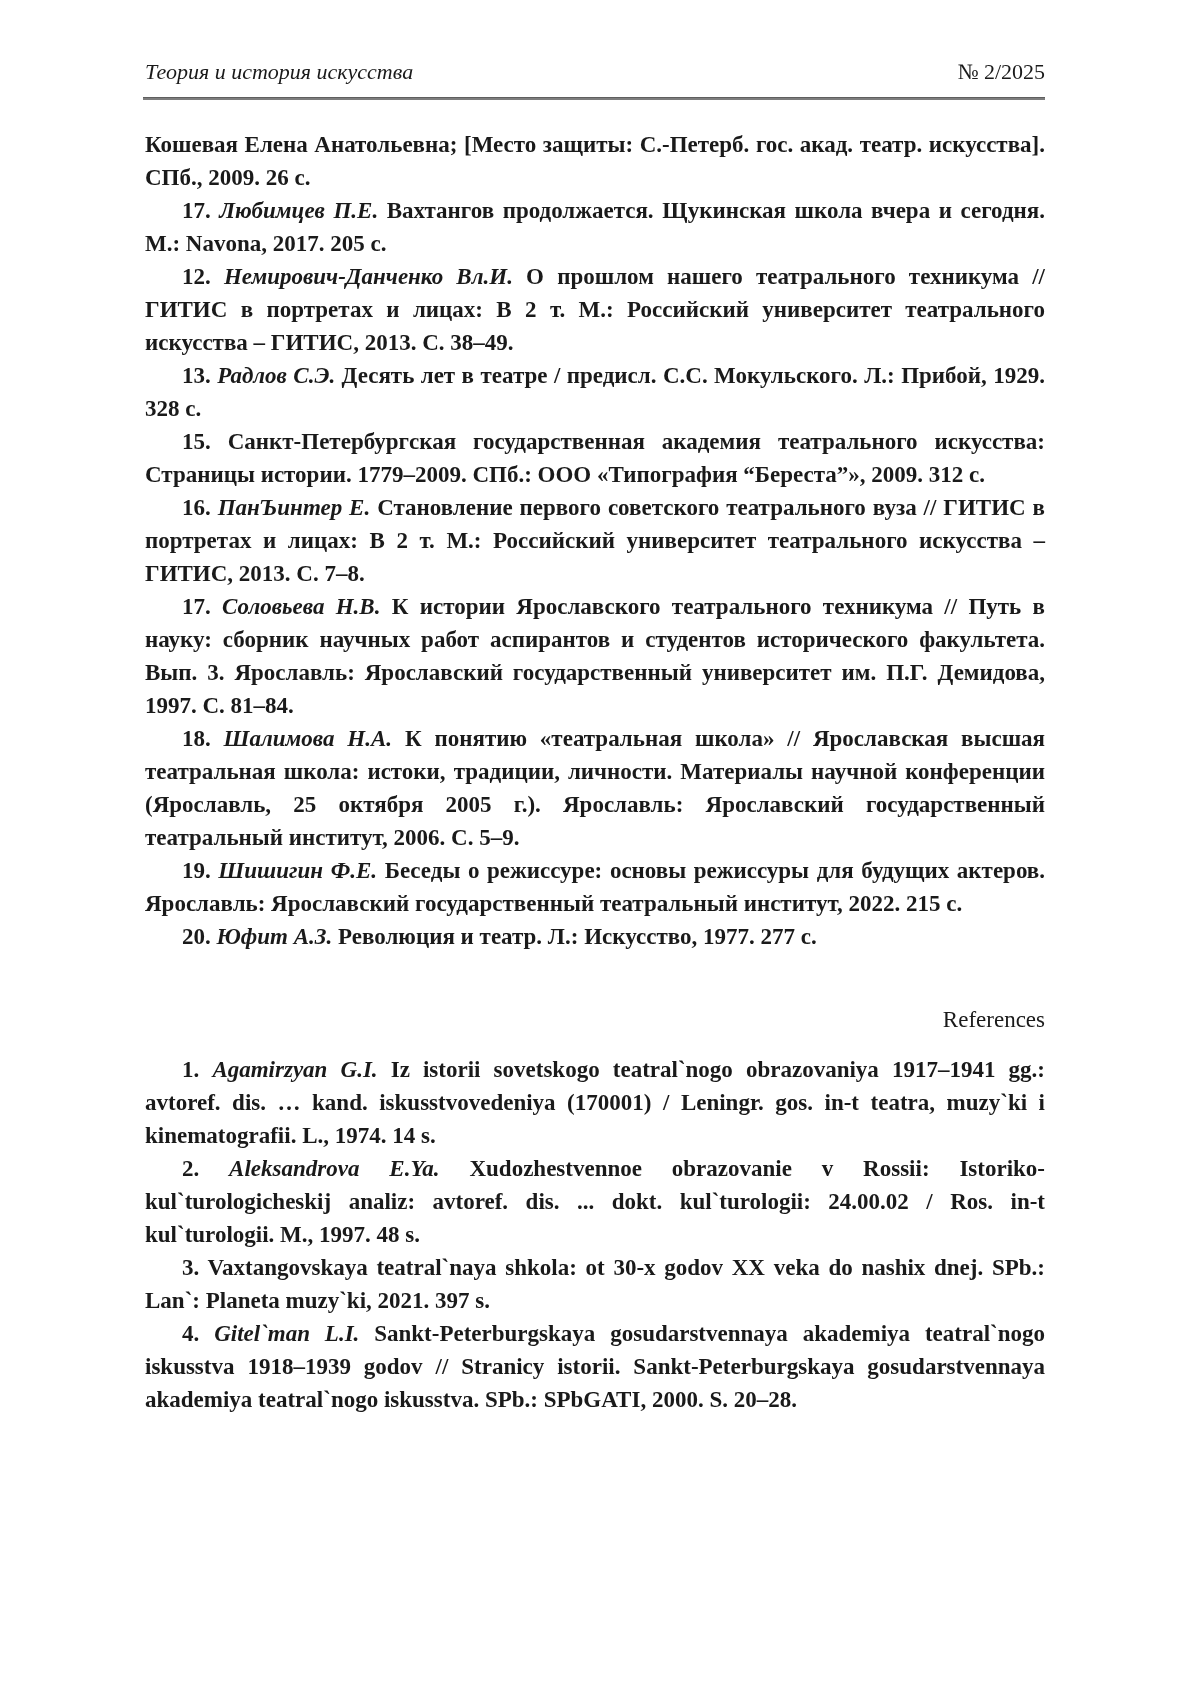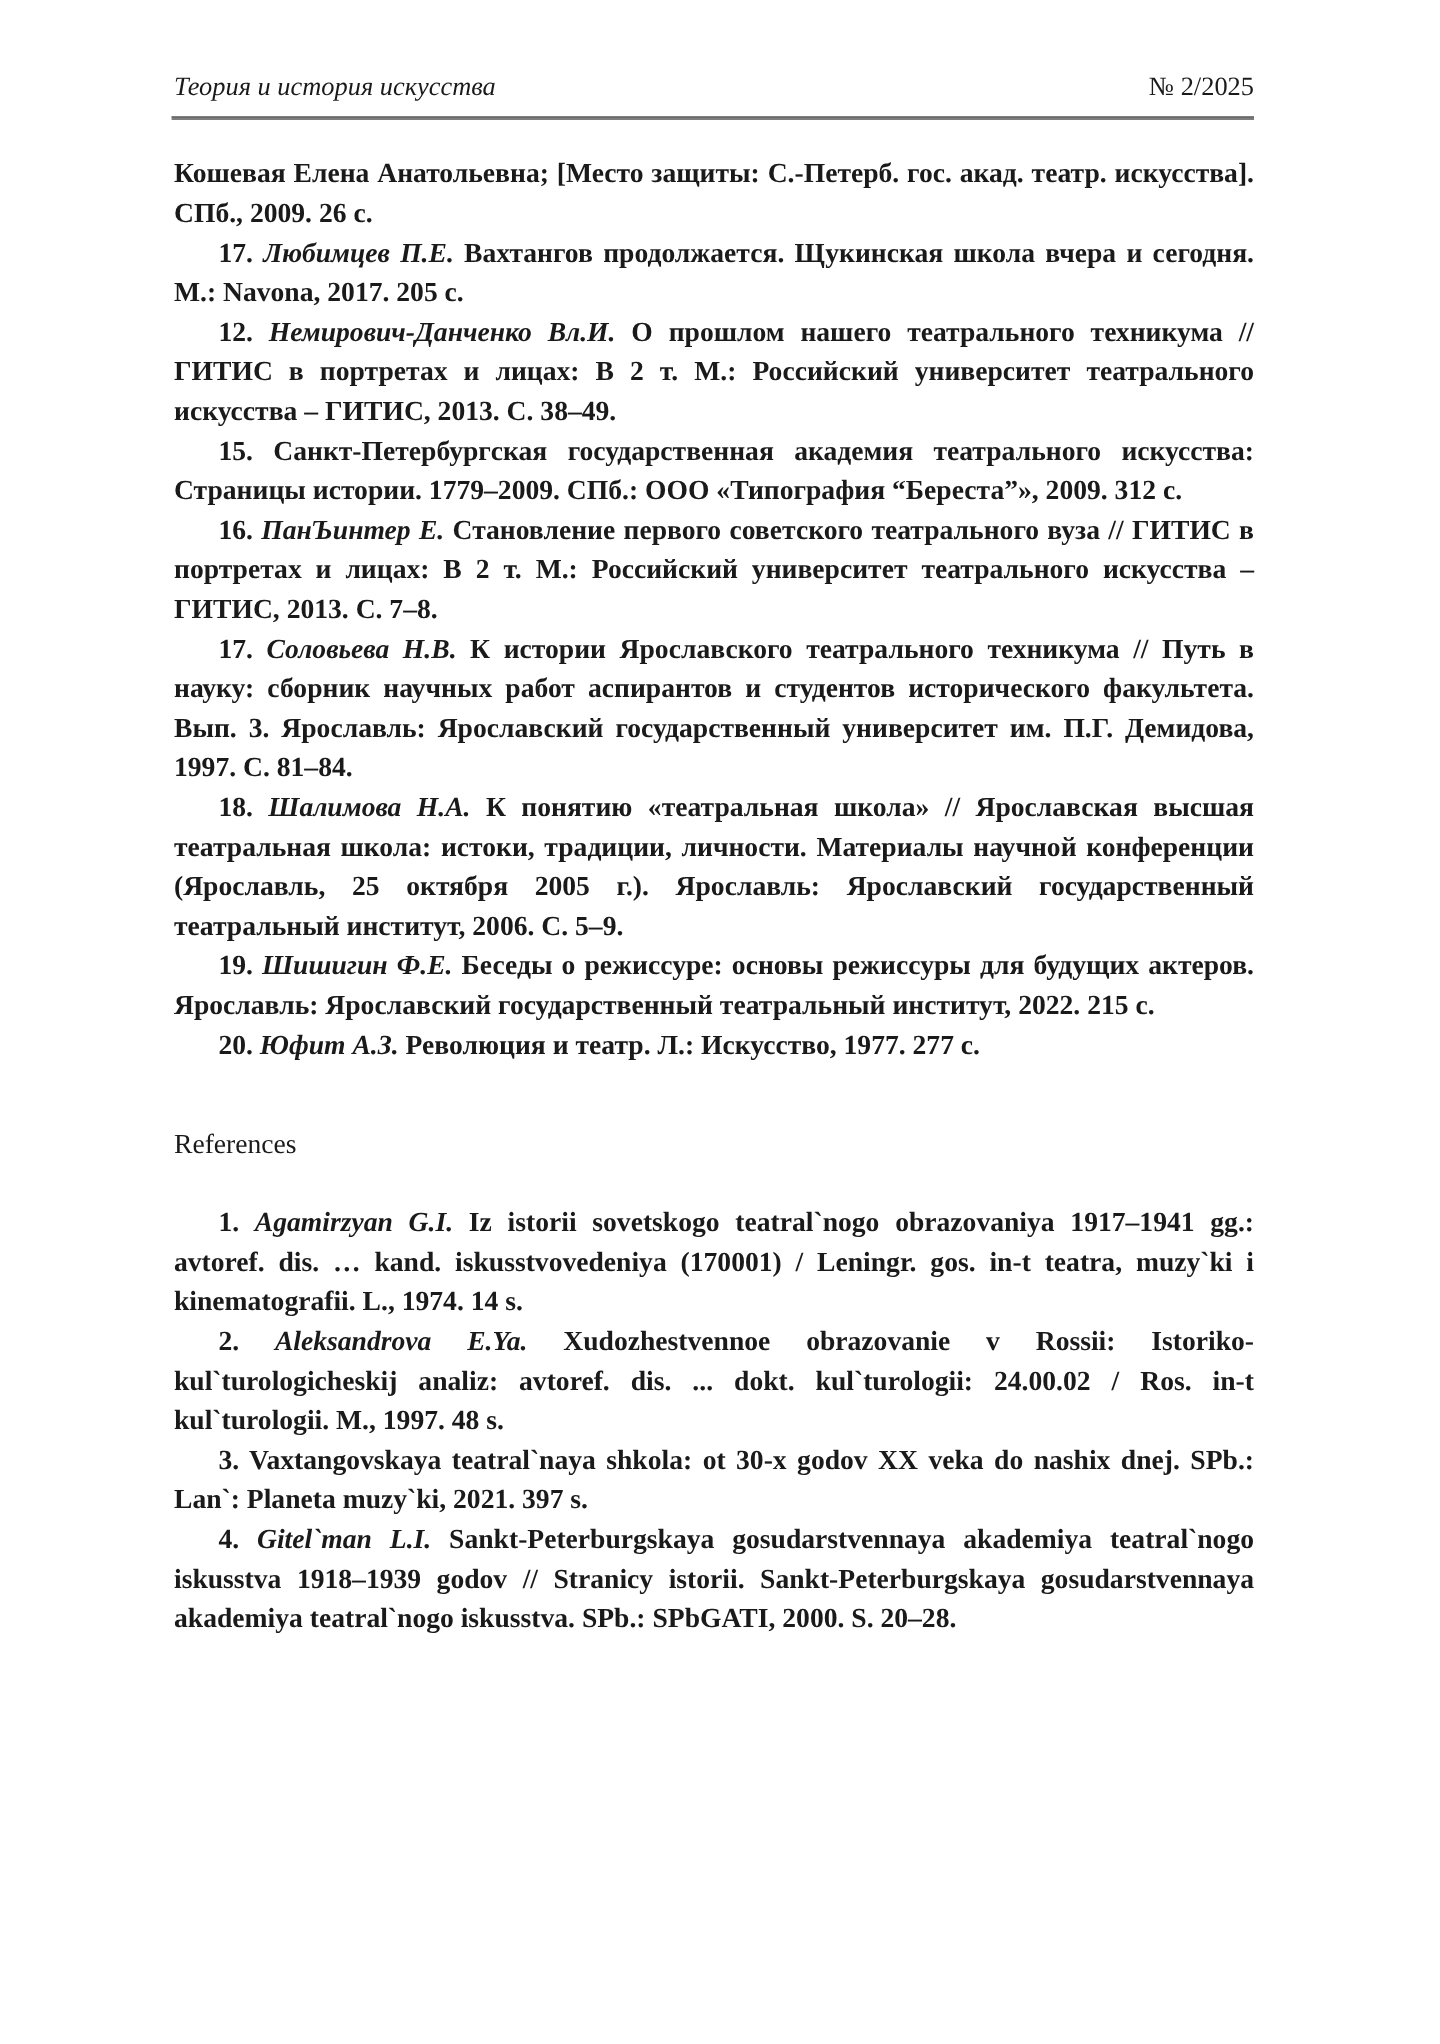--- a/index.html
+++ b/index.html
@@ -60,22 +60,22 @@
   .content p.ref.cont {
     text-indent: 0;
   }
   .content em {
     font-style: italic;
   }
   h2.references-heading {
     font-size: 23px;
     line-height: 33px;
     font-weight: normal;
-    text-align: left;
-    margin: 50px 0 32px 0;
+    text-align: right;
+    margin: 50px 0 17px 0;
     text-indent: 0;
   }
   .page-footer {
     position: absolute;
     left: 145px;
     top: 1601px;
     width: 900px;
     text-align: center;
     font-family: "Liberation Sans", "DejaVu Sans", sans-serif;
     font-size: 20px;
@@ -93,20 +93,21 @@
     <span class="issue">№ 2/2025</span>
   </div>
 
   <div class="head-rule"></div>
 
   <div class="content">
     <div>
         <p class="ref cont"><span>Кошевая Елена Анатольевна; [Место защиты: С.-Петерб. гос. акад. те­атр. искусства]. СПб., 2009. 26 с.</span></p>
         <p class="ref"><span>17. </span><em>Любимцев П.Е.</em><span> Вахтангов продолжается. Щукинская школа вчера и сегодня. М.: Navona, 2017. 205 с.</span></p>
         <p class="ref"><span>12. </span><em>Немирович-Данченко Вл.И.</em><span> О прошлом нашего театрального техникума // ГИТИС в портретах и лицах: В 2 т. М.: Российский уни­верситет театрального искусства – ГИТИС, 2013. С. 38–49.</span></p>
+        <p class="ref"><span>13. </span><em>Радлов С.Э.</em><span> Десять лет в театре / предисл. С.С. Мокульского. Л.: Прибой, 1929. 328 с.</span></p>
         <p class="ref"><span>15. Санкт-Петербургская государственная академия те­атрального искусства: Страницы истории. 1779–2009. СПб.: ООО «Типография “Береста”», 2009. 312 с.</span></p>
         <p class="ref"><span>16. </span><em>ПанЪинтер Е.</em><span> Становление первого советского театрального вуза // ГИТИС в портретах и лицах: В 2 т. М.: Российский университет театрального искусства – ГИТИС, 2013. С. 7–8.</span></p>
         <p class="ref"><span>17. </span><em>Соловьева Н.В.</em><span> К истории Ярославского театрального техни­кума // Путь в науку: сборник научных работ аспирантов и студентов исторического факультета. Вып. 3. Ярославль: Ярославский государ­ственный университет им. П.Г. Демидова, 1997. С. 81–84.</span></p>
         <p class="ref"><span>18. </span><em>Шалимова Н.А.</em><span> К понятию «театральная школа» // Ярослав­ская высшая театральная школа: истоки, традиции, личности. Матери­алы научной конференции (Ярославль, 25 октября 2005 г.). Ярославль: Ярославский государственный театральный институт, 2006. С. 5–9.</span></p>
         <p class="ref"><span>19. </span><em>Шишигин Ф.Е.</em><span> Беседы о режиссуре: основы режиссуры для будущих актеров. Ярославль: Ярославский государственный теа­тральный институт, 2022. 215 с.</span></p>
         <p class="ref"><span>20. </span><em>Юфит А.З.</em><span> Революция и театр. Л.: Искусство, 1977. 277 с.</span></p>
       </div>
     <h2 class="references-heading">References</h2>
     <div>
         <p class="ref"><span>1. </span><em>Agamirzyan G.I.</em><span> Iz istorii sovetskogo teatral`nogo obrazovaniya 1917–1941 gg.: avtoref. dis. … kand. iskusstvovedeniya (170001) / Lenin­gr. gos. in-t teatra, muzy`ki i kinematografii. L., 1974. 14 s.</span></p>

